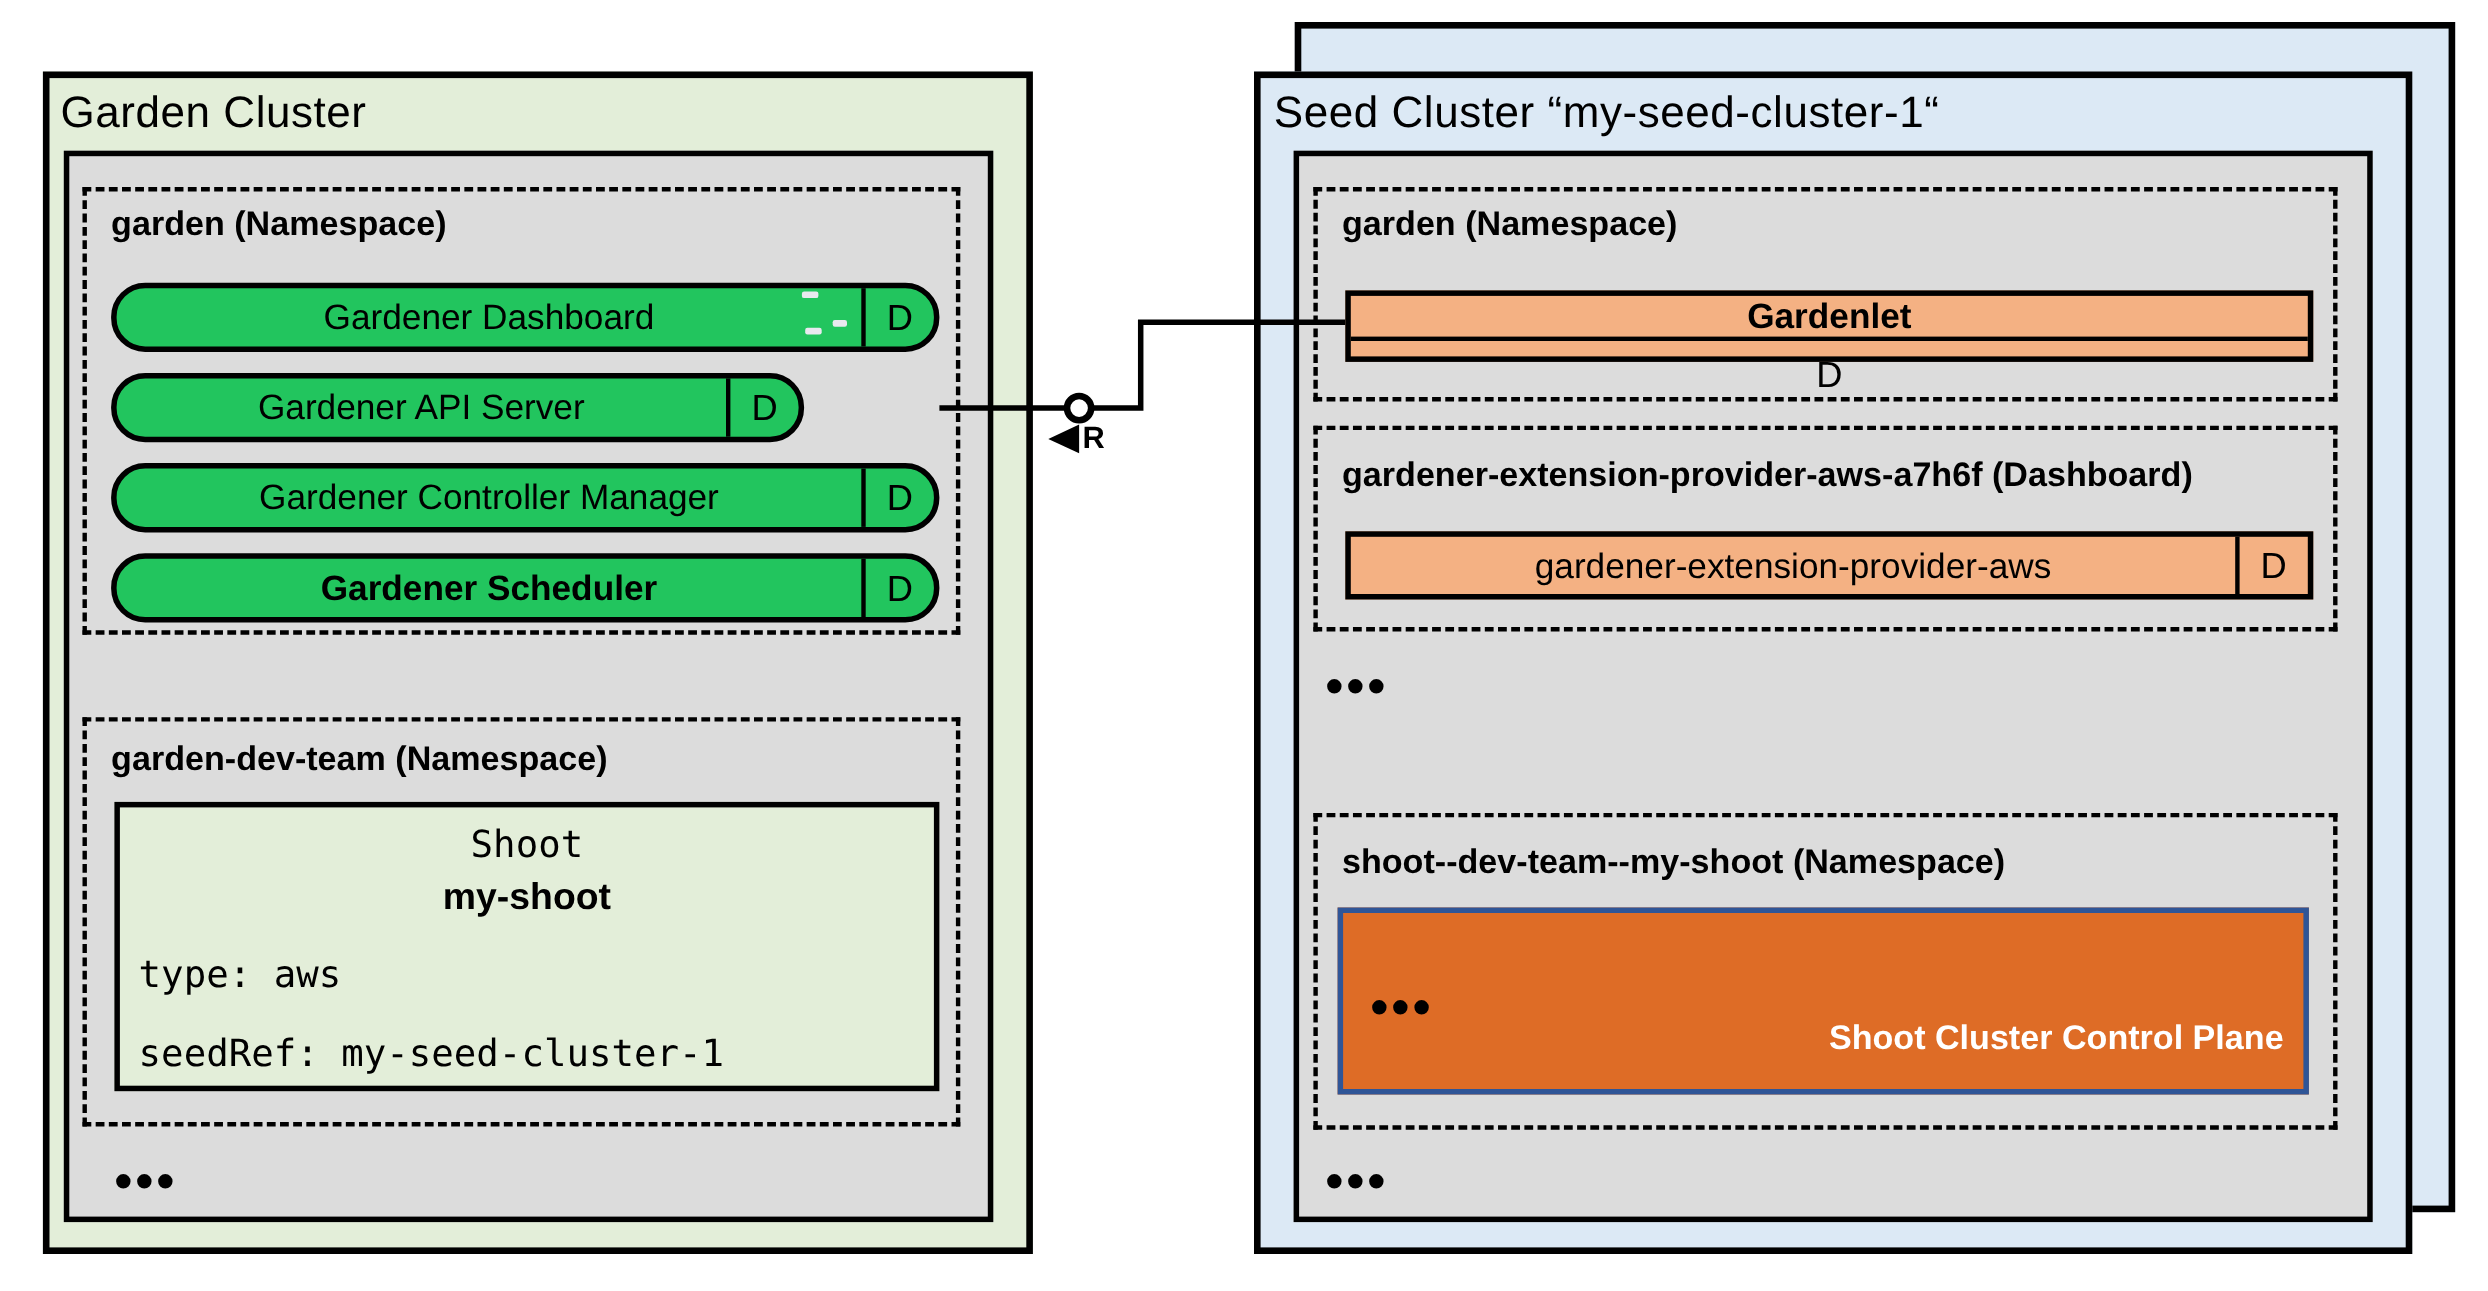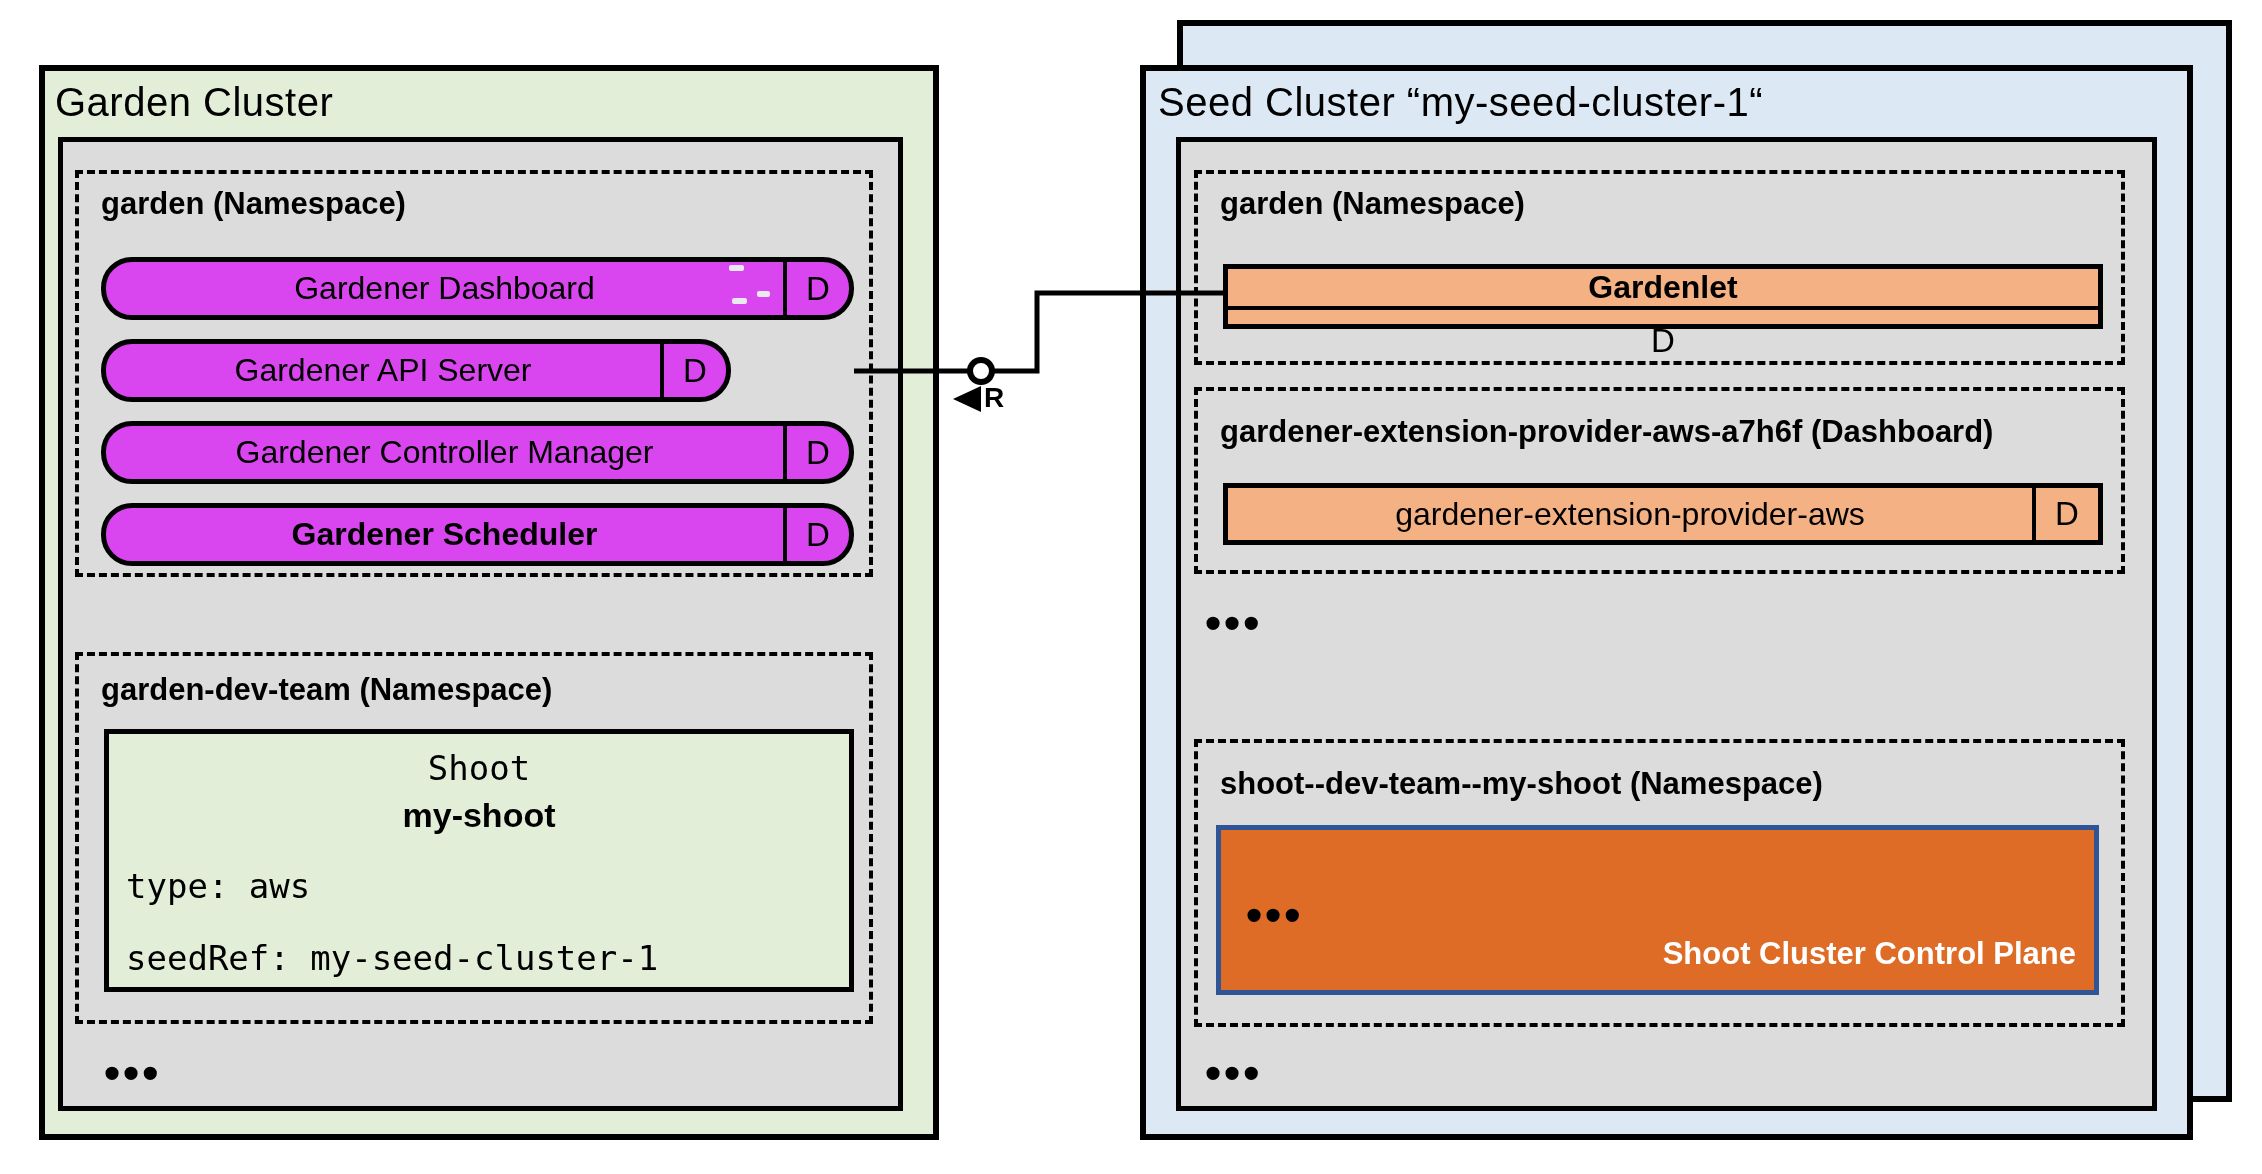--- a/index.html
+++ b/index.html
@@ -22,21 +22,21 @@
 
   .cluster-title  { font-size:40px; font-weight:400; letter-spacing:0.5px; white-space:nowrap; }
   .ns-title       { font-size:31px; font-weight:700; white-space:nowrap; }
 
   
   .row {
     position:absolute;
     border:5px solid #000;
     display:flex; align-items:stretch;
   }
-  .row-green { background:#d946ef;border-radius:31px; }
+  .row-green { background:#22c55e;border-radius:31px; }
   .row-orange{ background:#f4b183; }
   .row-label {
     flex:1 1 auto;
     display:flex; align-items:center; justify-content:center;
     font-size:32px; white-space:nowrap;
   }
   .row-label.bold { font-weight:700; }
   .row-divider { flex:0 0 4px; background:#000; }
   .row-badge {
     flex:0 0 62px;
@@ -49,21 +49,21 @@
   .mono  { font-family:"DejaVu Sans Mono", monospace; }
   .shoot-kind { font-size:34px; text-align:center; }
   .shoot-name { font-size:34px; font-weight:700; text-align:center; }
   .shoot-spec { font-size:34px; white-space:nowrap; }
 
   .ellipsis { font-size:46px; font-weight:700; letter-spacing:3px; line-height:30px; }
 
   
   .control-plane { background:#de6c26; border:5px solid #2f5597; }
   .cp-label {
-    position:absolute; right:18px; bottom:18px;
+    position:absolute; right:18px; bottom:28px;
     color:#fff; font-size:31px; font-weight:700; white-space:nowrap;
   }
 
   
   .ghost { position:absolute; background:#e9e9ef; border-radius:2px; }
 
   
   .overlay { position:absolute; left:0; top:0; pointer-events:none; z-index:20; }
   .r-label { position:absolute; font-size:28px; font-weight:700; z-index:21; }
 </style>

